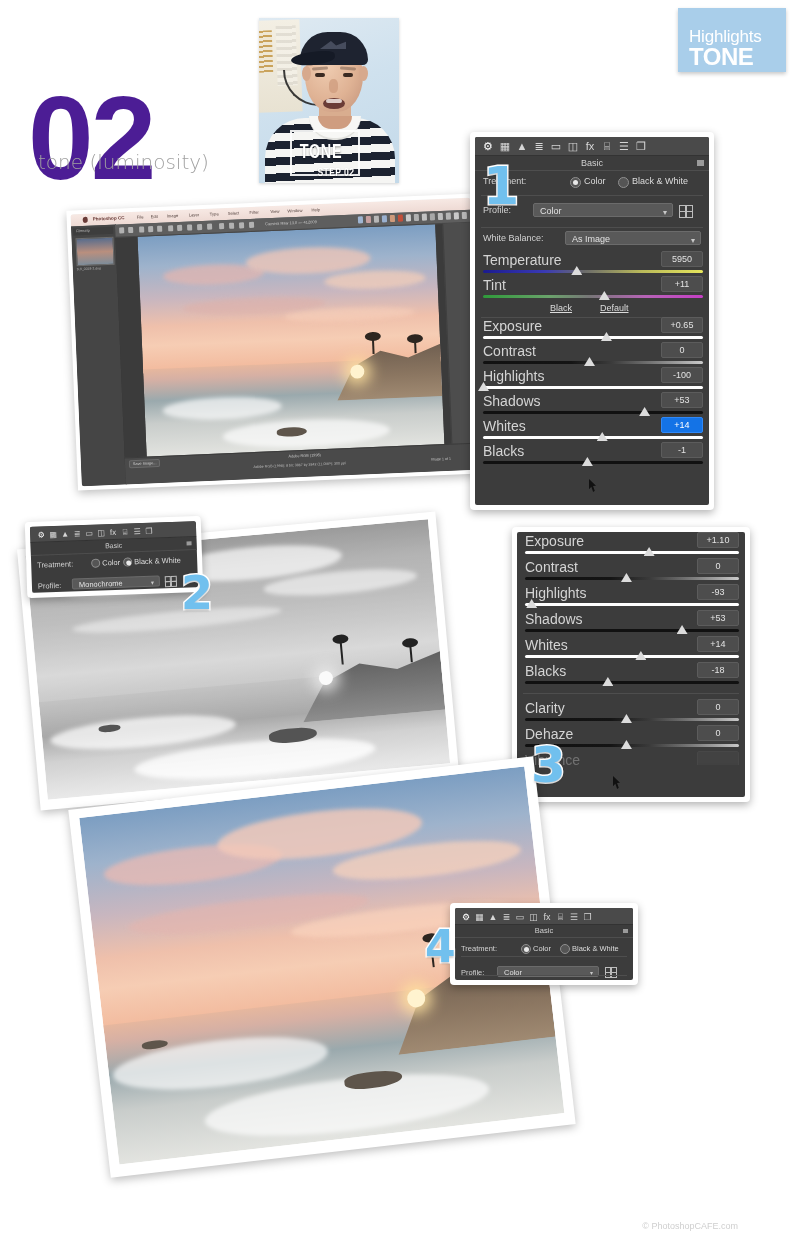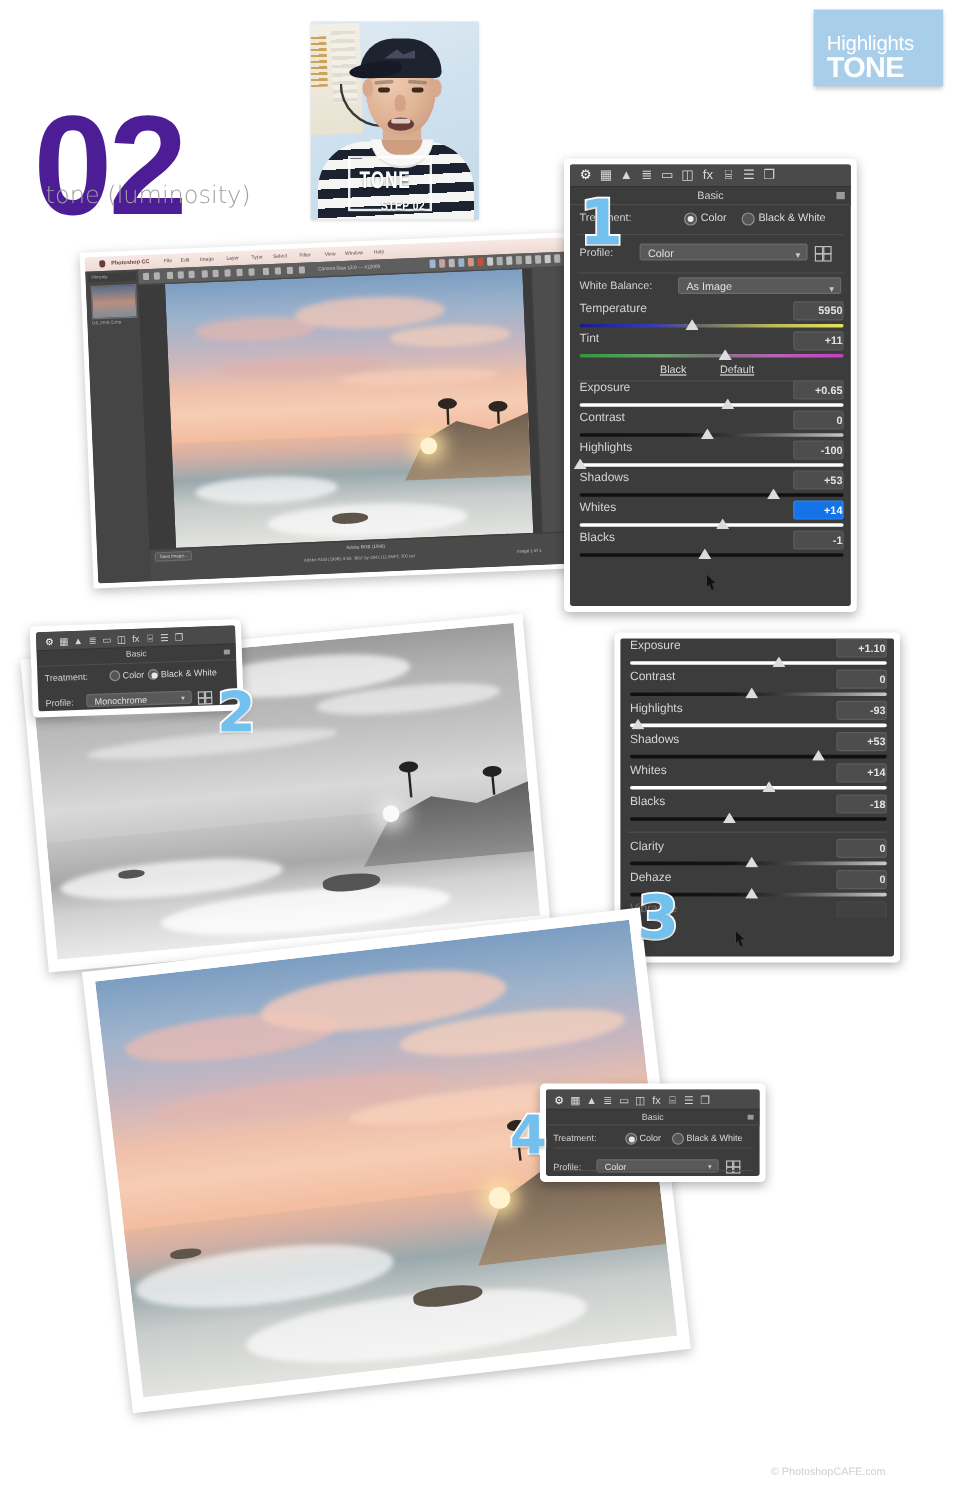--- a/index.html
+++ b/index.html
@@ -192,23 +192,23 @@
   .radio.on:after{content:"";position:absolute;left:2px;top:2px;width:5px;height:5px;border-radius:50%;background:#e8e8e8;}
   .rlabel{position:absolute;top:5px;font-size:9px;color:#dcdcdc;}
   .sel{position:absolute;height:14px;background:#595959;border:1px solid #6b6b6b;border-radius:2px;
     font-size:9px;color:#e2e2e2;line-height:14px;padding-left:6px;box-sizing:border-box;}
   .sel .chev{position:absolute;right:5px;top:2px;font-size:8px;color:#c8c8c8;}
   .grid4{position:absolute;width:14px;height:12px;}
   .grid4 i{position:absolute;width:5px;height:5px;border:1px solid #bdbdbd;display:block;}
   .hr{position:absolute;left:6px;right:6px;height:1px;background:#4e4e4e;}
 
   .srow{position:relative;height:25px;}
-  .srow .nm{position:absolute;left:8px;top:1px;font-size:10px;color:#d4d4d4;}
+  .srow .nm{position:absolute;left:8px;top:1px;font-size:14px;color:#d4d4d4;}
   .srow .val{position:absolute;right:6px;top:0;width:40px;height:14px;background:#4d4d4d;border:1px solid #5c5c5c;
-    border-radius:2px;font-size:9px;color:#e3e3e3;text-align:right;line-height:14px;font-weight:bold;}
+    border-radius:2px;font-size:9px;color:#e3e3e3;text-align:center;line-height:14px;}
   .srow .val.act{background:#1473e6;border-color:#2f88f7;color:#fff;}
   .srow .track{position:absolute;left:8px;right:6px;top:19px;height:3px;border-radius:2px;background:#fff;}
   .srow .track.grad-temp{background:linear-gradient(90deg,#1b1b8f 0%,#3a3ab5 28%,#6b6b6b 46%,#b9b95a 72%,#e6e65c 100%);}
   .srow .track.grad-tint{background:linear-gradient(90deg,#2f9a3a 0%,#6aa36b 30%,#777 48%,#b763b7 74%,#c63fc6 100%);}
   .srow .track.grad-dark{background:linear-gradient(90deg,#111 0%,#141414 40%,#3a3a3a 58%,#6d6d6d 74%,#9c9c9c 88%,#c9c9c9 100%);}
   .srow .track.dark{background:#111;}
   .srow .knob{position:absolute;top:15px;width:11px;height:9px;
     background:#dcdcdc;clip-path:polygon(50% 0,100% 100%,0 100%);}
   .autodef{position:relative;height:16px;}
   .autodef span{position:absolute;top:2px;font-size:9px;color:#dcdcdc;text-decoration:underline;}

